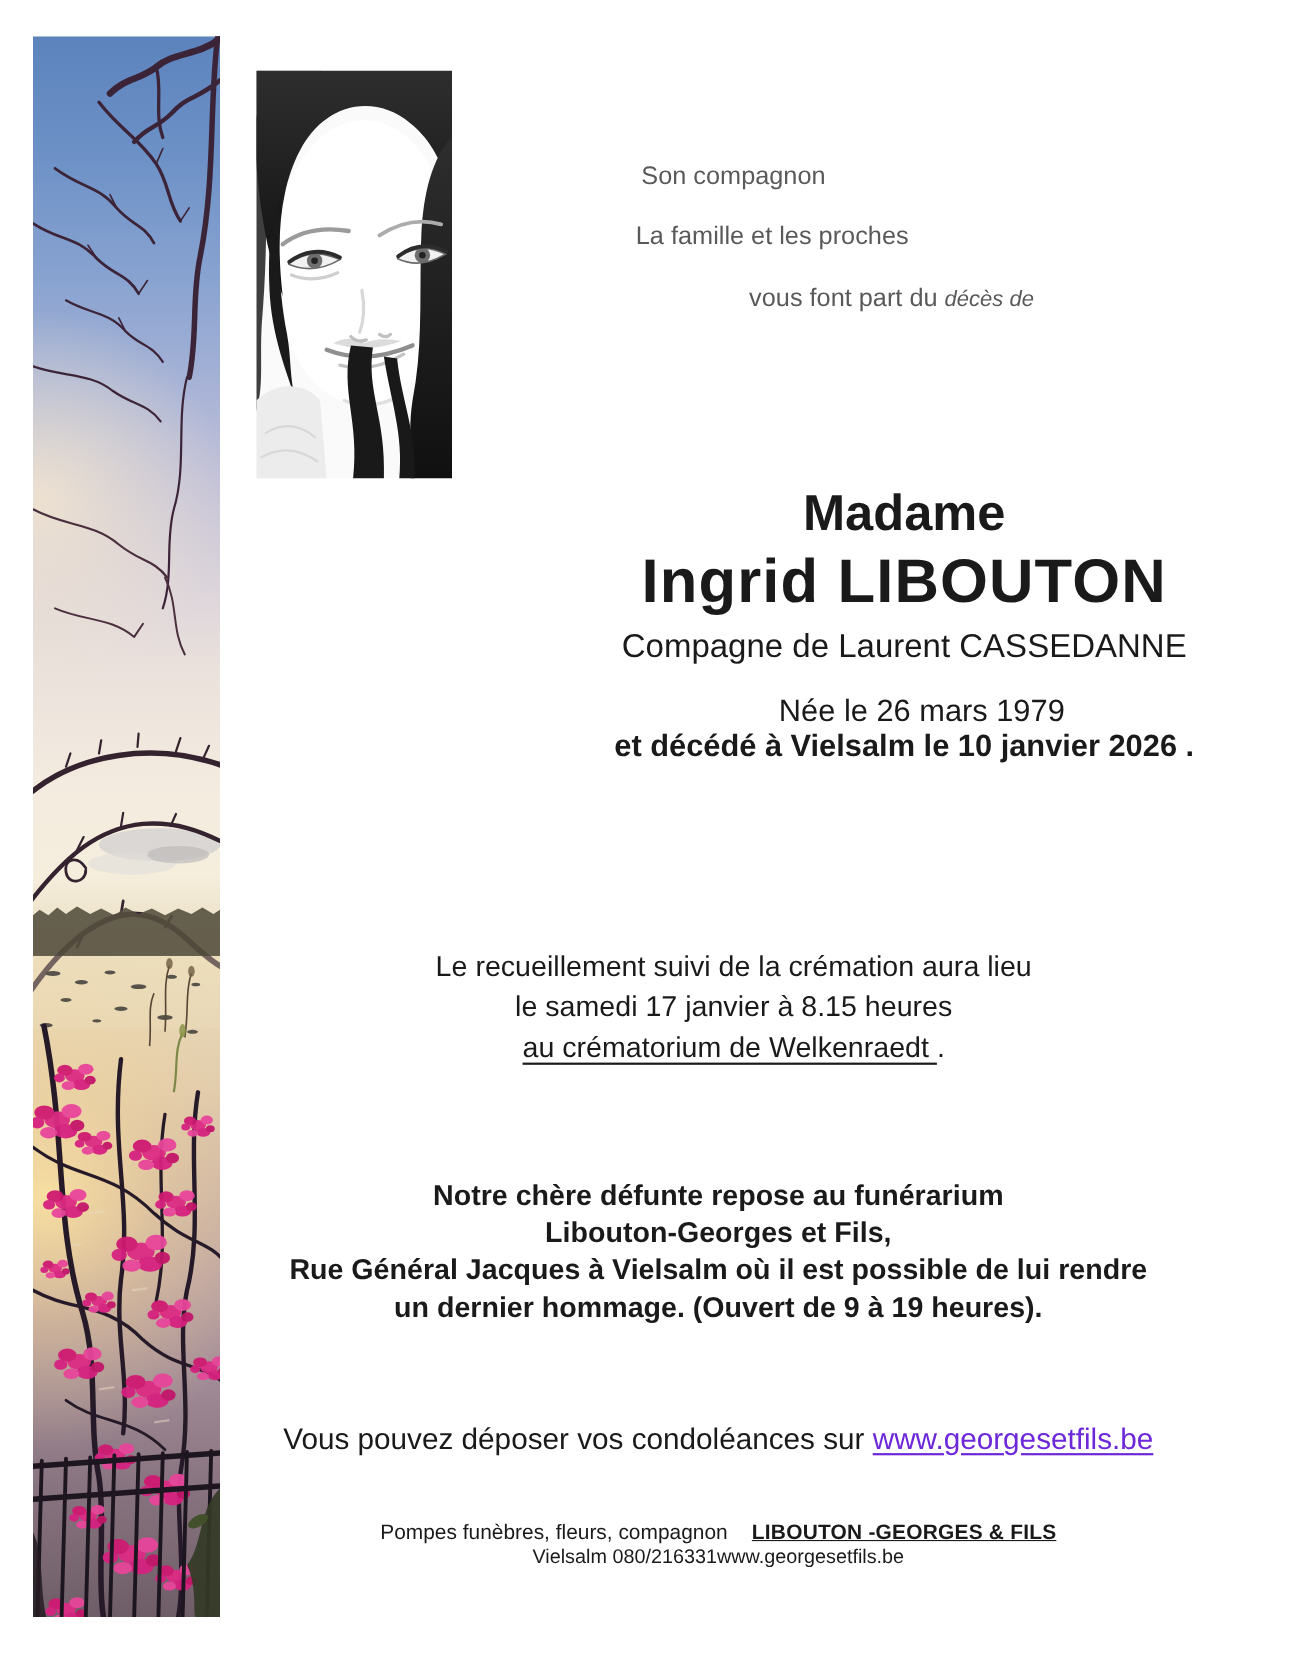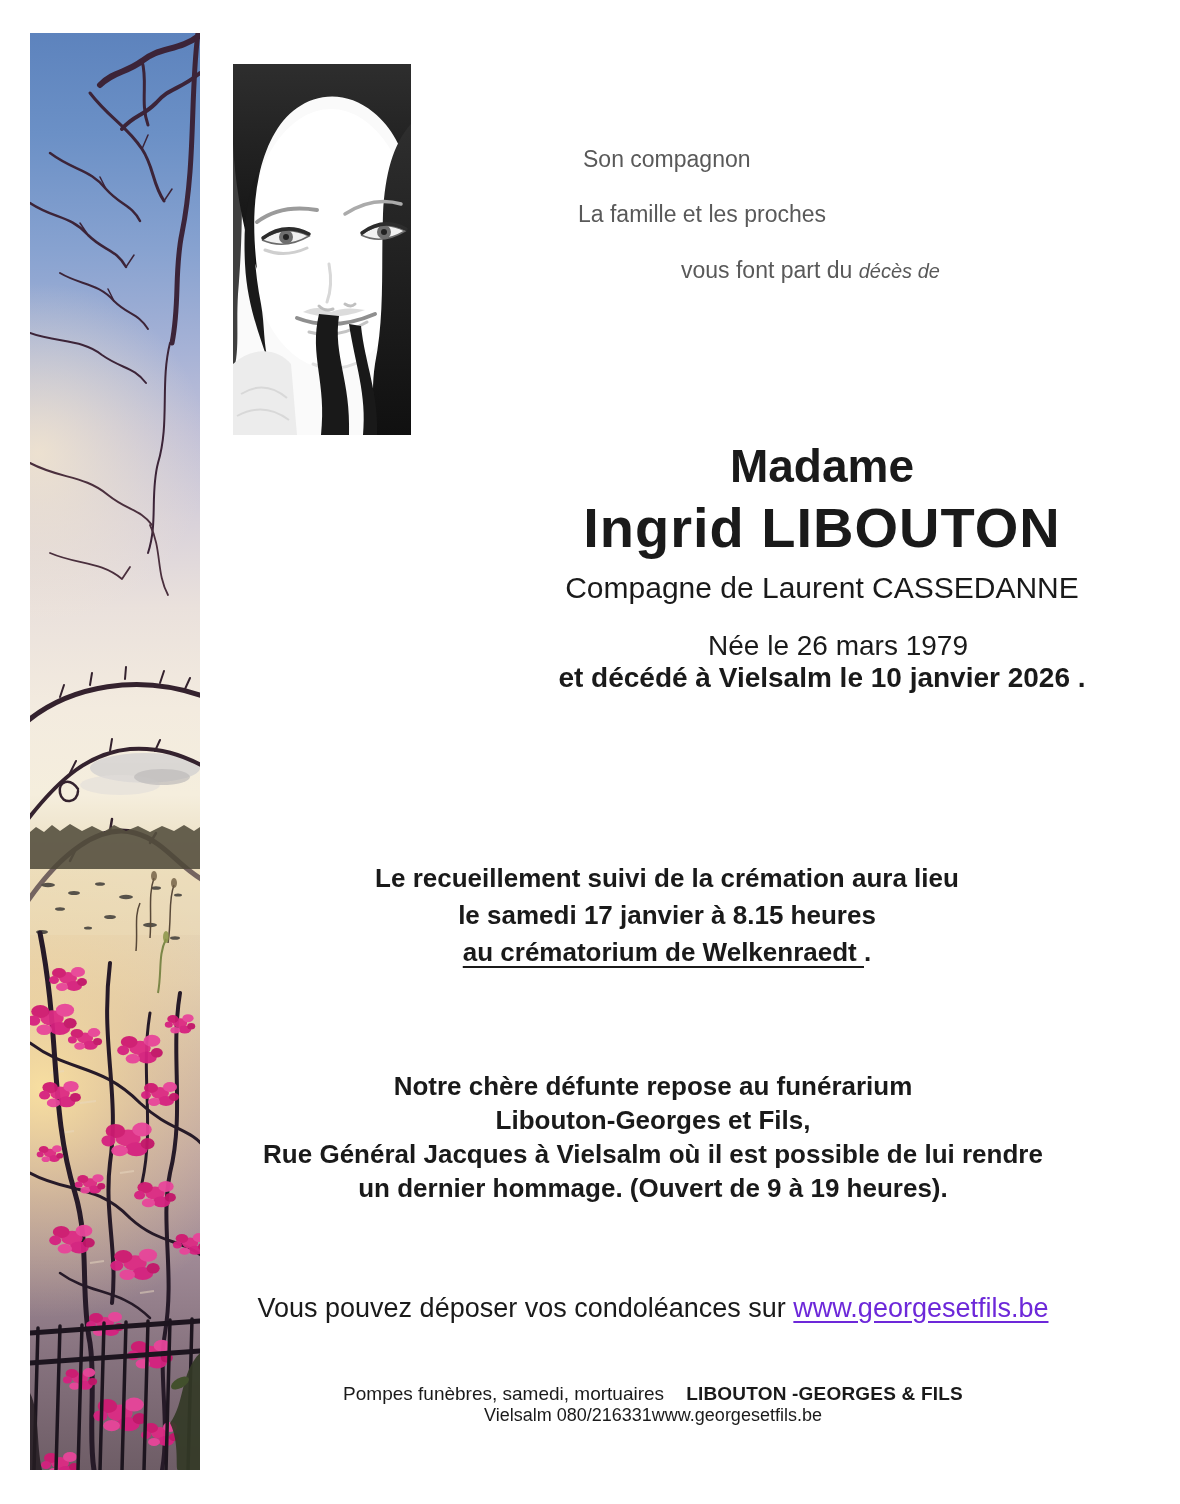--- a/index.html
+++ b/index.html
@@ -7,27 +7,27 @@
         font-family:"Liberation Sans",sans-serif;color:#1a1a1a;border-radius:23px;}
   .abs{position:absolute;}
   .muted{color:#595959;}
   .intro-line{font-size:23px;line-height:28px;white-space:nowrap;}
   .intro-em{font-size:20px;font-style:italic;}
   .center{text-align:center;}
   .madame{font-size:46px;font-weight:bold;line-height:52px;}
   .bigname{font-size:56px;font-weight:bold;line-height:62px;letter-spacing:1px;}
   .relation{font-size:30px;line-height:36px;}
   .dates{font-size:28px;line-height:34px;}
-  .ceremony{font-size:26px;font-weight:bold;line-height:37px;}
+  .ceremony{font-size:26px;font-weight:normal;line-height:37px;}
   .repose{font-size:26px;font-weight:bold;line-height:34px;}
   .underl{text-decoration:underline;text-decoration-thickness:2px;text-underline-offset:5px;}
   .condol{font-size:27px;line-height:32px;}
   .condol a{color:#6d28d9;text-underline-offset:4px;}
   .footer1{font-size:19px;line-height:21px;}
-  .footer1 .company{font-weight:bold;margin-left:22px;letter-spacing:.2px;}
+  .footer1 .company{font-weight:bold;margin-left:22px;letter-spacing:.2px;text-decoration:underline;}
   .footer2{font-size:18px;line-height:21px;}
   .strip, .strip svg, .portrait, .portrait svg{display:block;}
 </style>
 </head>
 <body>
 
 <div class="page">
 
   <div class="abs strip" style="left:30px;top:33px;width:170px;height:1437px;">
     <svg width="170" height="1437" viewBox="0 0 170 1437">
@@ -263,17 +263,17 @@
     <div>Libouton-Georges et Fils,</div>
     <div>Rue Général Jacques à Vielsalm où il est possible de lui rendre</div>
     <div>un dernier hommage. (Ouvert de 9 à 19 heures).</div>
   </div>
 
   <div class="abs center condol" style="left:88px;top:1292px;width:1130px;">
     <span>Vous pouvez déposer vos condoléances sur </span><a href="#">www.georgesetfils.be</a>
   </div>
 
   <div class="abs center footer1" style="left:88px;top:1383px;width:1130px;">
-    <span>Pompes funèbres, samedi, mortuaires</span><span class="company">LIBOUTON -GEORGES &amp; FILS</span>
+    <span>Pompes funèbres, fleurs, compagnon</span><span class="company">LIBOUTON -GEORGES &amp; FILS</span>
   </div>
   <div class="abs center footer2" style="left:88px;top:1405px;width:1130px;">Vielsalm 080/216331www.georgesetfils.be</div>
 
 </div>
 
 </body></html>

